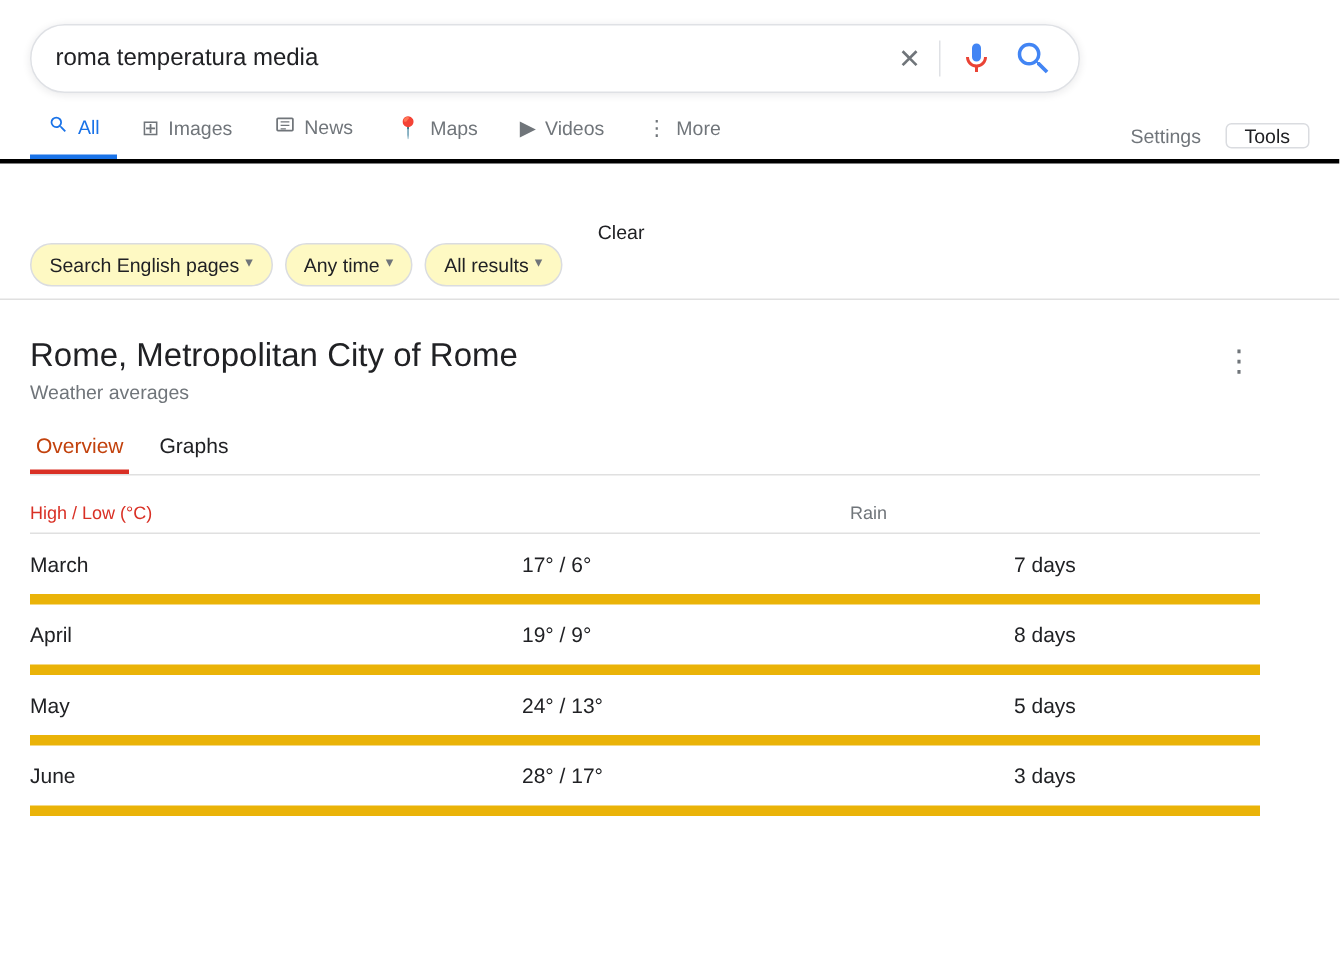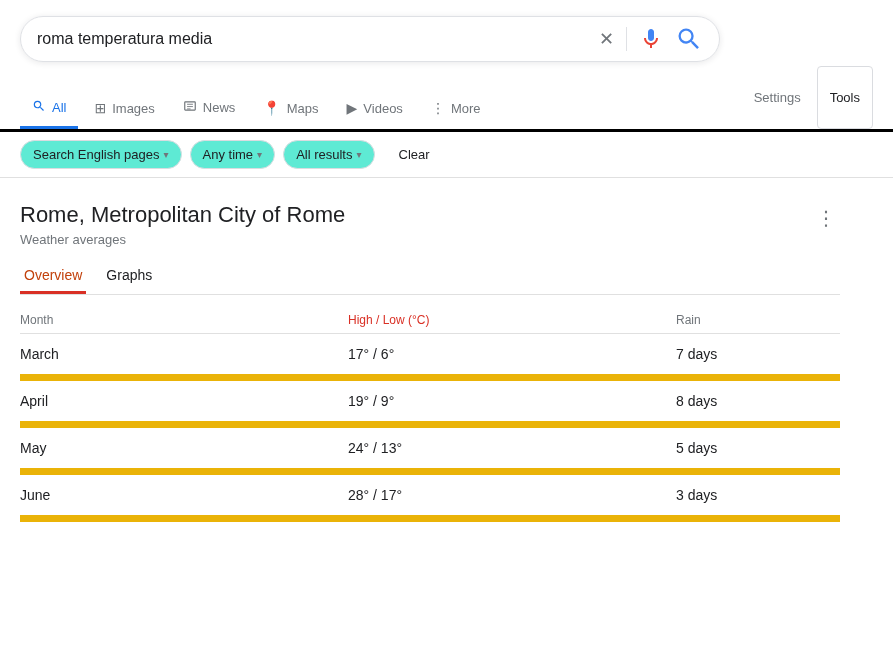--- a/index.html
+++ b/index.html
@@ -92,48 +92,48 @@
       align-items: center;
       gap: 4px;
     }
     .settings-btn {
       padding: 8px 12px;
       cursor: pointer;
       color: #70757a;
       font-size: 13px;
     }
     .tools-btn {
-      padding: 23px 12px;
+      padding: 0 12px;
       cursor: pointer;
       color: #202124;
       font-size: 13px;
       border: 1px solid #dadce0;
       border-radius: 4px;
       background: #fff;
     }
 
     
     .filters {
       display: flex;
       align-items: center;
       padding: 8px 20px;
       gap: 8px;
       border-bottom: 1px solid #e0e0e0;
     }
     .filter-btn {
       display: flex;
-      align-items: center;
       gap: 4px;
       padding: 6px 12px;
       border: 1px solid #dadce0;
       border-radius: 20px;
       cursor: pointer;
       font-size: 13px;
       color: #202124;
-      background: #5eead4;
+      background: #fef9c3;
+      margin-top: 45px;
     }
     .filter-btn .chevron {
       font-size: 10px;
       color: #70757a;
     }
     .clear-filter {
       padding: 6px 12px;
       cursor: pointer;
       font-size: 13px;
       color: #202124;
@@ -357,21 +357,20 @@
       <div class="card-tab active">
         <span>Overview</span>
       </div>
       <div class="card-tab">
         <span>Graphs</span>
       </div>
     </div>
 
     <div class="weather-table">
       <div class="weather-table-header">
-        <div class="col-month">Month</div>
         <div class="col-temp">High / Low (°C)</div>
         <div class="col-rain">Rain</div>
       </div>
 
       <div class="weather-row">
         <div class="col-month">March</div>
         <div class="col-temp">17° / 6°</div>
         <div class="col-rain">7 days</div>
       </div>
 

